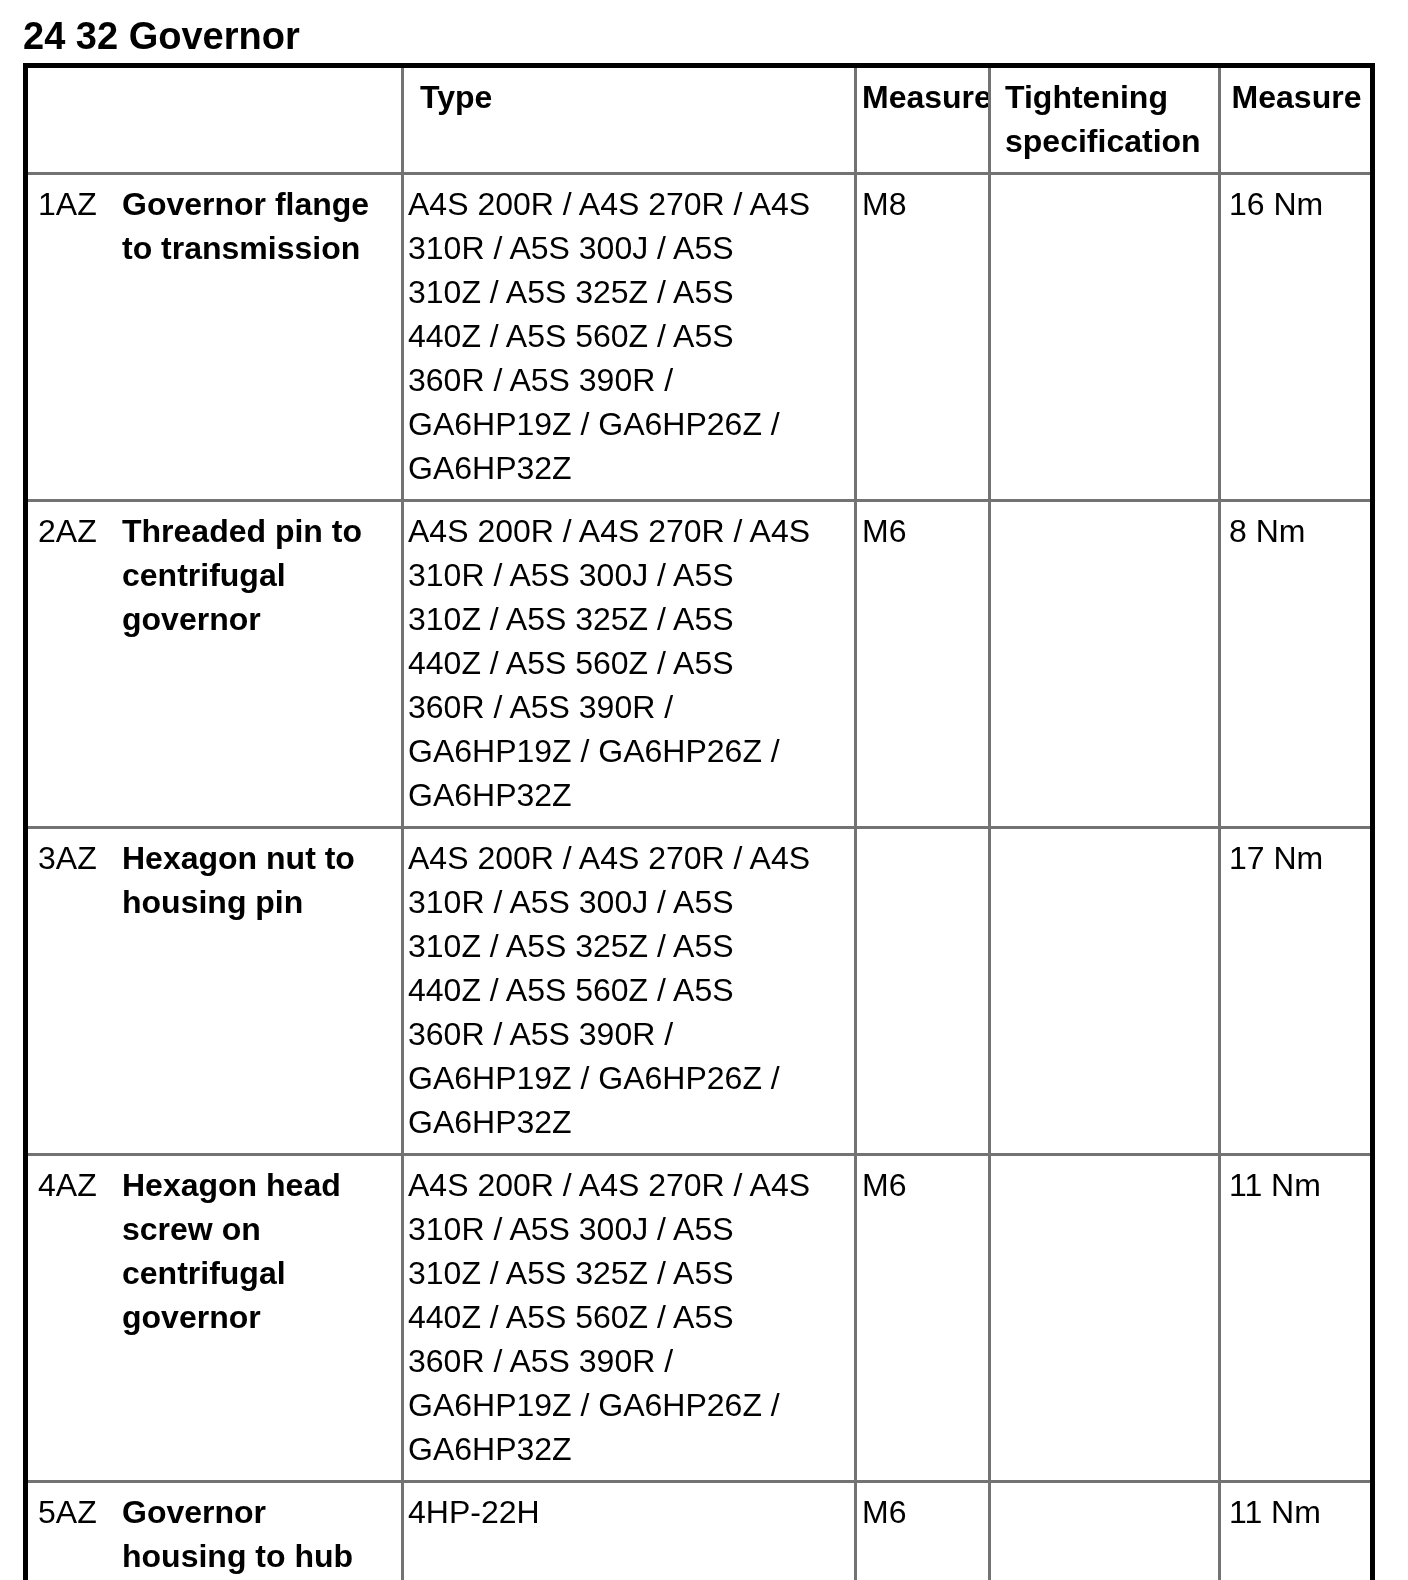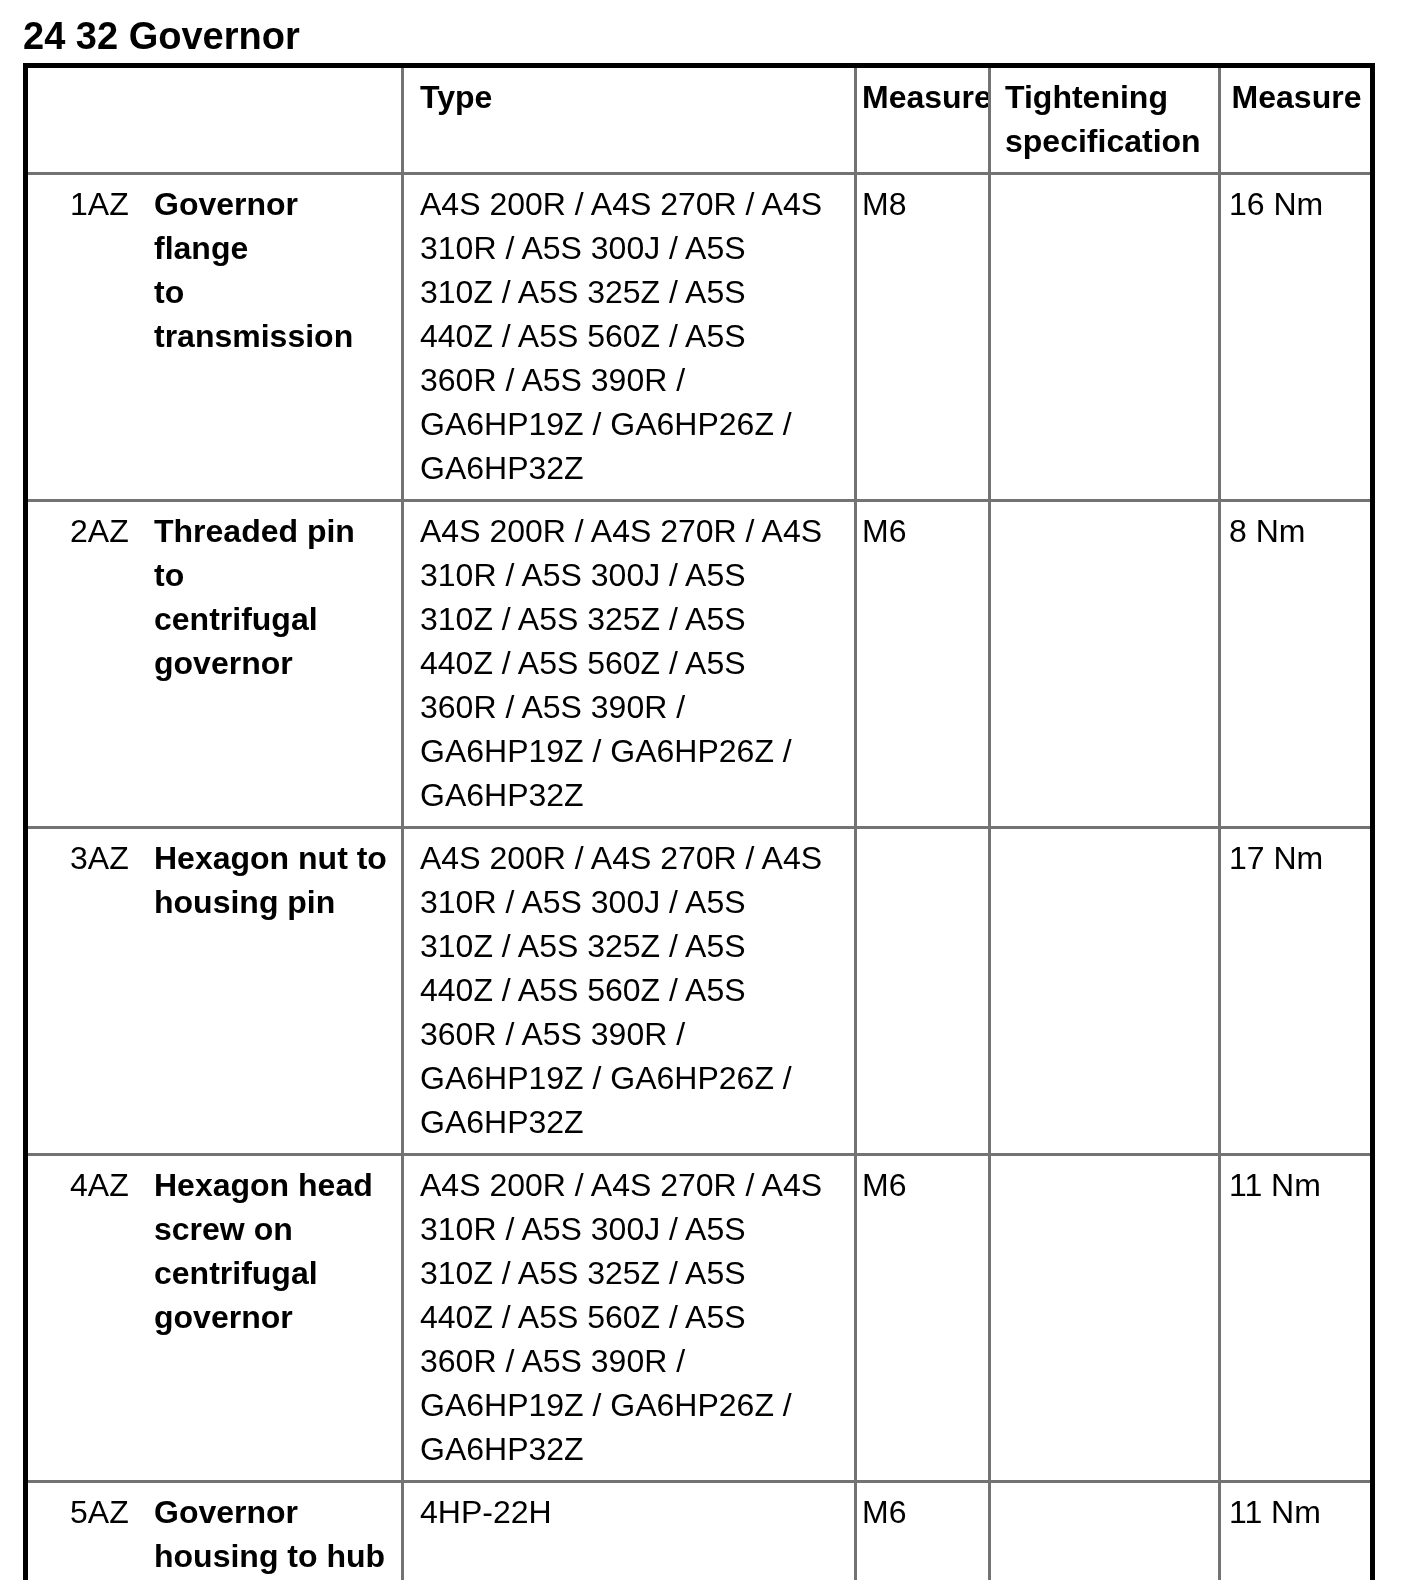--- a/index.html
+++ b/index.html
@@ -40,25 +40,25 @@
     font-weight: bold;
     text-align: left;
   }
   tr.header-row { height: 96px; }
   th.h-type { padding-left: 16px; }
   th.h-thread { text-align: right; padding-right: 3px; }
   th.h-tight { padding-left: 14px; padding-right: 18px; }
   th.h-measure { text-align: center; padding-right: 3px; }
 
   td.cell-item { padding-left: 10px; }
-  .item-flex { display: flex; align-items: flex-start; margin-left: 32px; }
+  .item-flex { display: flex; align-items: flex-start; }
   .row-id { flex: 0 0 84px; }
   .row-desc { flex: 1 1 auto; white-space: pre-line; padding-right: 10px; font-weight: bold; }
 
-  td.cell-type { white-space: pre-line; padding-left: 16px; padding-right: 4px; }
+  td.cell-type { white-space: pre-line; padding-left: 4px; padding-right: 4px; }
   td.cell-thread { padding-left: 5px; }
   td.cell-tight { }
   td.cell-measure { padding-left: 8px; }
 
   tr.row-5az { height: 104px; }
 </style>
 </head>
 <body>
 
 <h1 class="page-title">24 32 Governor</h1>

